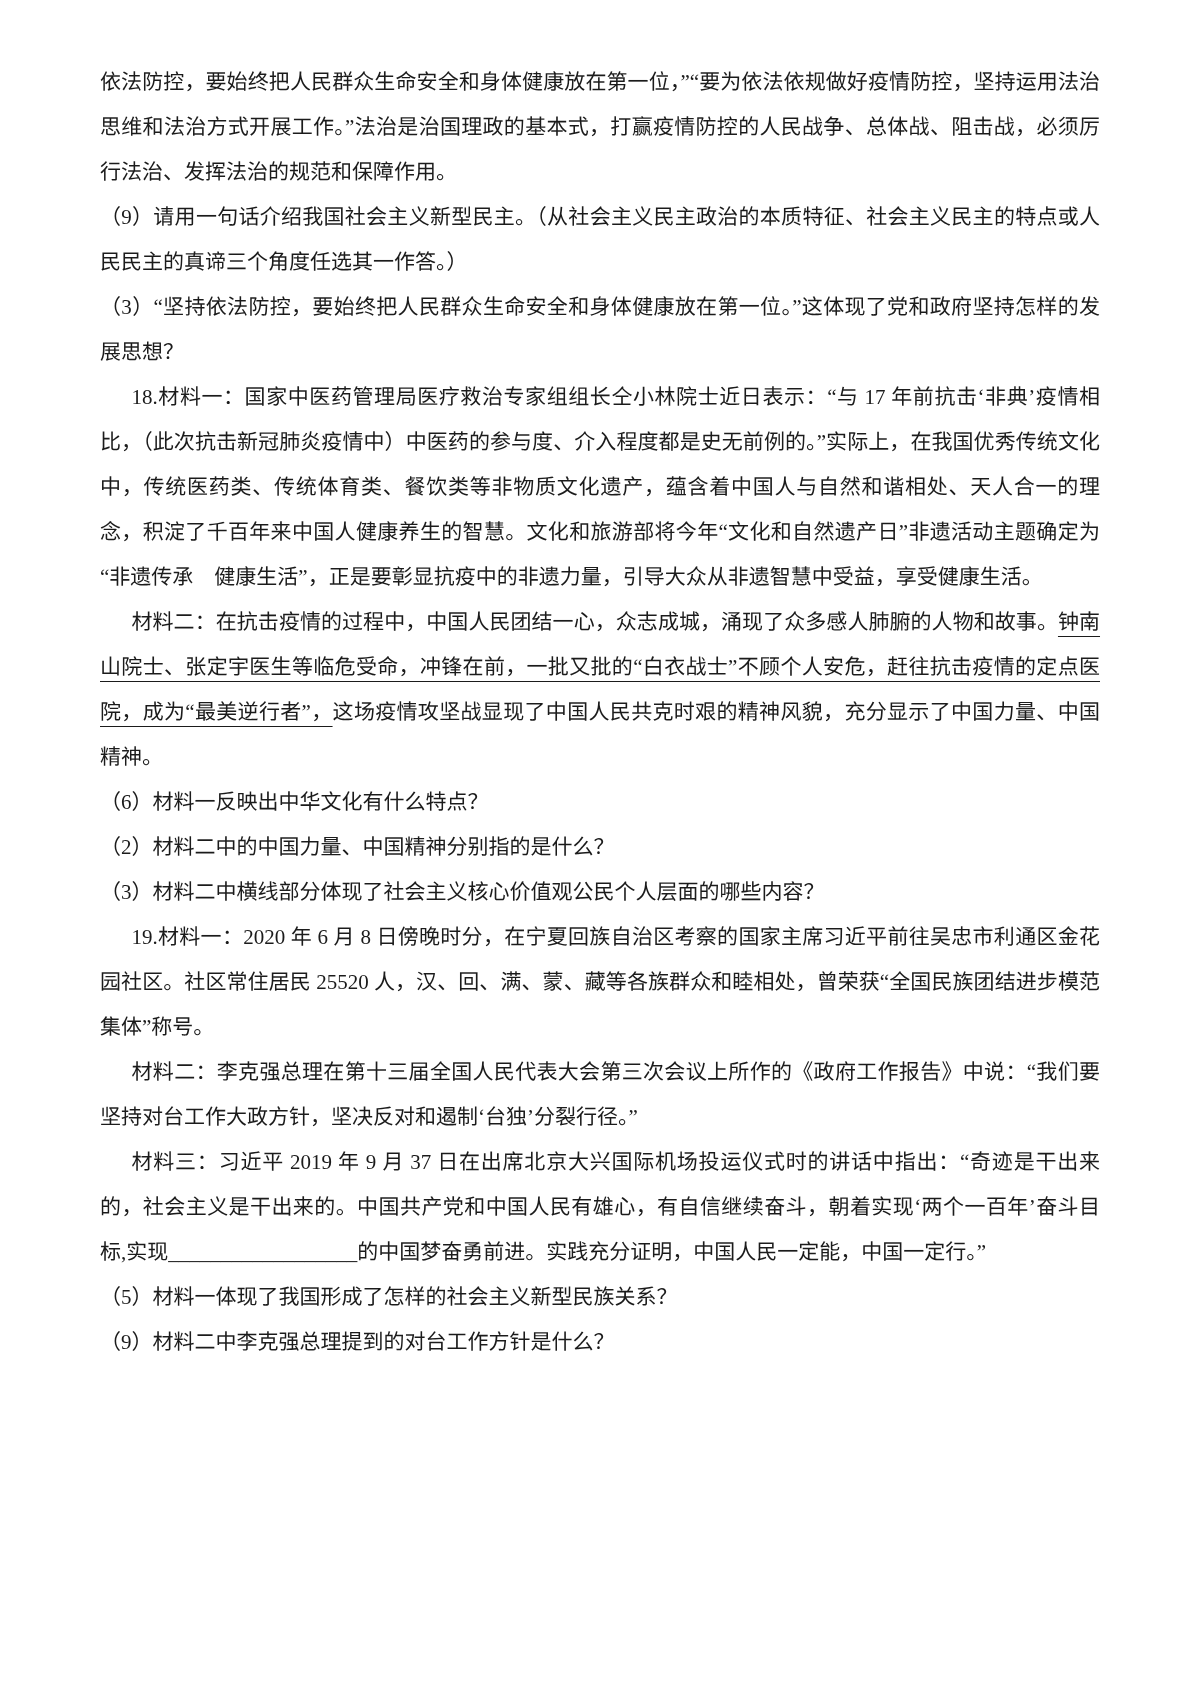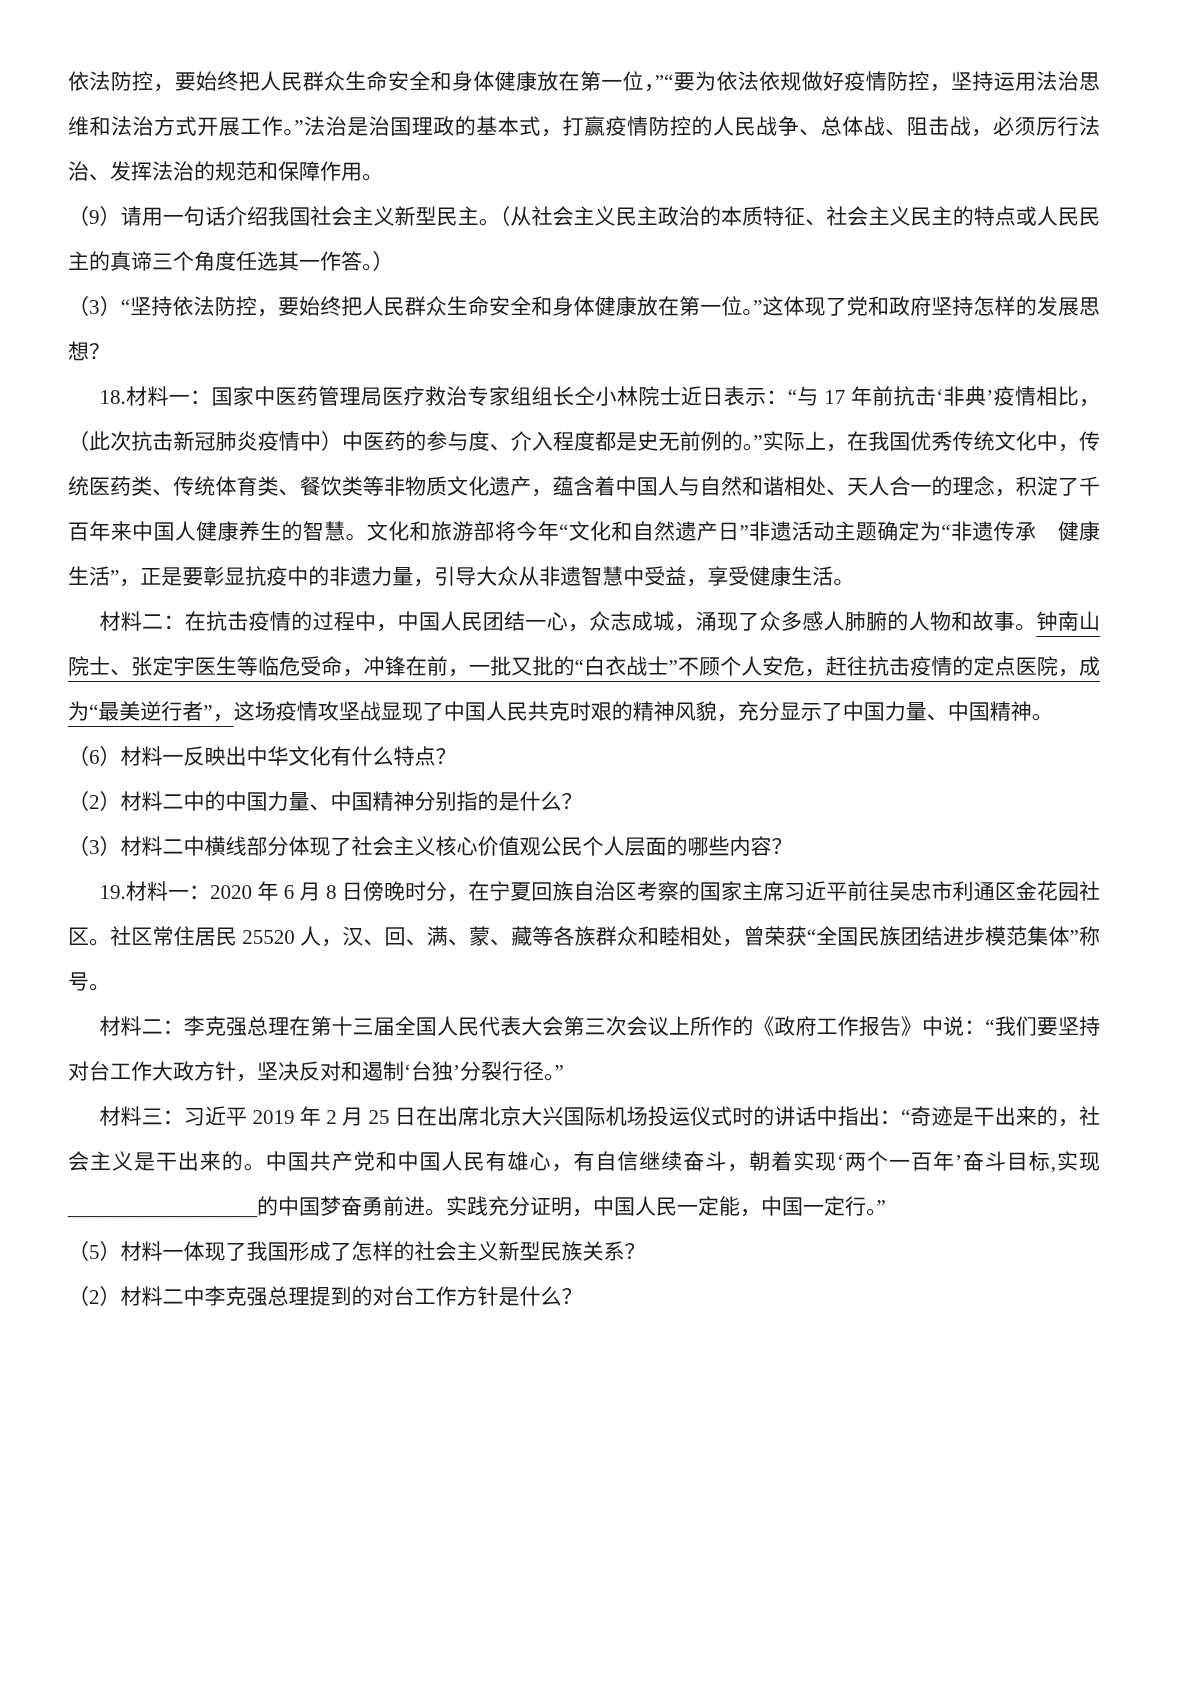--- a/index.html
+++ b/index.html
@@ -6,21 +6,21 @@
   body {
     width: 1200px;
     height: 1698px;
     background: #ffffff;
     font-family: "Liberation Serif", "DejaVu Serif", serif;
   }
   .page {
     box-sizing: border-box;
     width: 1200px;
     height: 1698px;
-    padding: 60px 100px 0 68px;
+    padding: 60px 100px 0 100px;
     background: #ffffff;
     color: #1b1b1b;
     font-size: 21px;
     line-height: 45px;
     text-align: justify;
     overflow: hidden;
   }
   p.para { margin: 0; }
   p.indent { text-indent: 1.5em; }
   .underline {
@@ -50,19 +50,19 @@
   <p class="para">（6）材料一反映出中华文化有什么特点？</p>
 
   <p class="para">（2）材料二中的中国力量、中国精神分别指的是什么？</p>
 
   <p class="para">（3）材料二中横线部分体现了社会主义核心价值观公民个人层面的哪些内容？</p>
 
   <p class="para indent">19.材料一：2020 年 6 月 8 日傍晚时分，在宁夏回族自治区考察的国家主席习近平前往吴忠市利通区金花园社区。社区常住居民 25520 人，汉、回、满、蒙、藏等各族群众和睦相处，曾荣获“全国民族团结进步模范集体”称号。</p>
 
   <p class="para indent">材料二：李克强总理在第十三届全国人民代表大会第三次会议上所作的《政府工作报告》中说：“我们要坚持对台工作大政方针，坚决反对和遏制‘台独’分裂行径。”</p>
 
-  <p class="para indent">材料三：习近平 2019 年 2 月 25 日在出席北京大兴国际机场投运仪式时的讲话中指出：“奇迹是干出来的，社会主义是干出来的。中国共产党和中国人民有雄心，有自信继续奋斗，朝着实现‘两个一百年’奋斗目标,实现__________________的中国梦奋勇前进。实践充分证明，中国人民一定能，中国一定行。”</p>
+  <p class="para indent">材料三：习近平 2019 年 9 月 37 日在出席北京大兴国际机场投运仪式时的讲话中指出：“奇迹是干出来的，社会主义是干出来的。中国共产党和中国人民有雄心，有自信继续奋斗，朝着实现‘两个一百年’奋斗目标,实现__________________的中国梦奋勇前进。实践充分证明，中国人民一定能，中国一定行。”</p>
 
   <p class="para">（5）材料一体现了我国形成了怎样的社会主义新型民族关系？</p>
 
-  <p class="para">（2）材料二中李克强总理提到的对台工作方针是什么？</p>
+  <p class="para">（9）材料二中李克强总理提到的对台工作方针是什么？</p>
 
 </div>
 
 </body></html>

